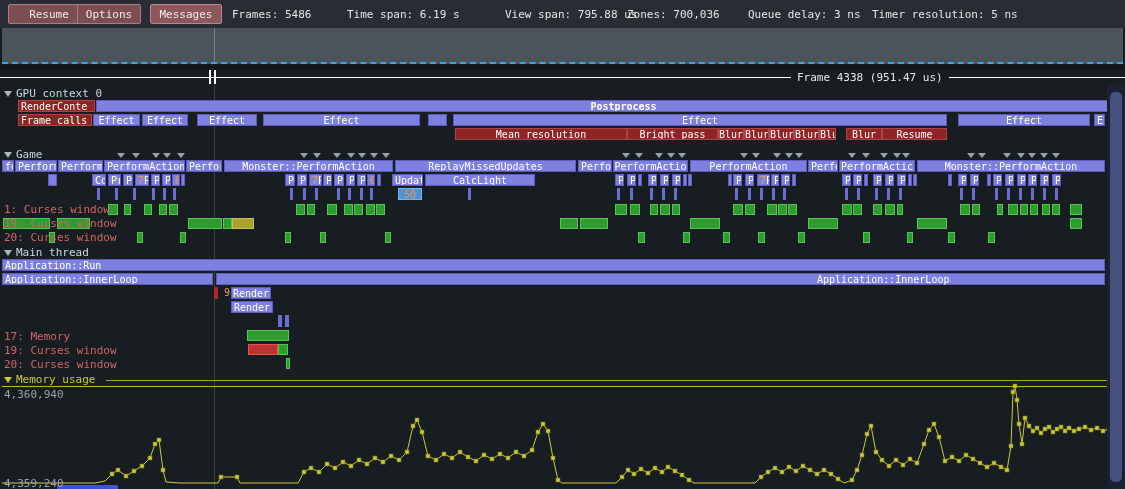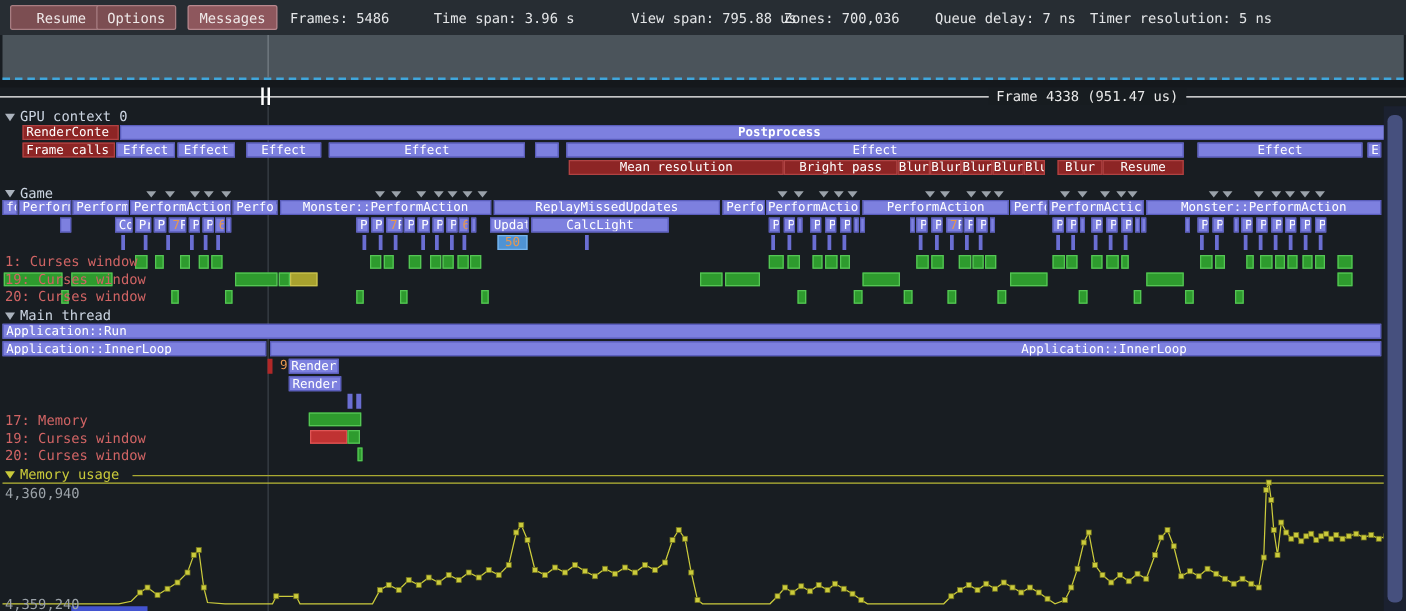--- a/index.html
+++ b/index.html
@@ -58,24 +58,24 @@
 </head>
 <body>
 
 <div class="app">
 
   <div class="topbar">
     <button class="btn" style="left:8px;width:82px;">Resume</button>
     <button class="btn" style="left:77px;width:64px;">Options</button>
     <button class="btn hl" style="left:150px;width:72px;">Messages</button>
     <span class="stat" style="left:232px;">Frames: 5486</span>
-    <span class="stat" style="left:347px;">Time span: 3.96 s</span>
+    <span class="stat" style="left:347px;">Time span: 6.19 s</span>
     <span class="stat" style="left:505px;">View span: 795.88 us</span>
     <span class="stat" style="left:627px;">Zones: 700,036</span>
-    <span class="stat" style="left:748px;">Queue delay: 7 ns</span>
+    <span class="stat" style="left:748px;">Queue delay: 3 ns</span>
     <span class="stat" style="left:872px;">Timer resolution: 5 ns</span>
   </div>
 
   <div class="framebox">
     <div class="fb-cursor"></div>
   </div>
   <div class="darkstrip"></div>
 
   <div class="fline"></div>
   <div class="fmark" style="left:209px;"></div>

